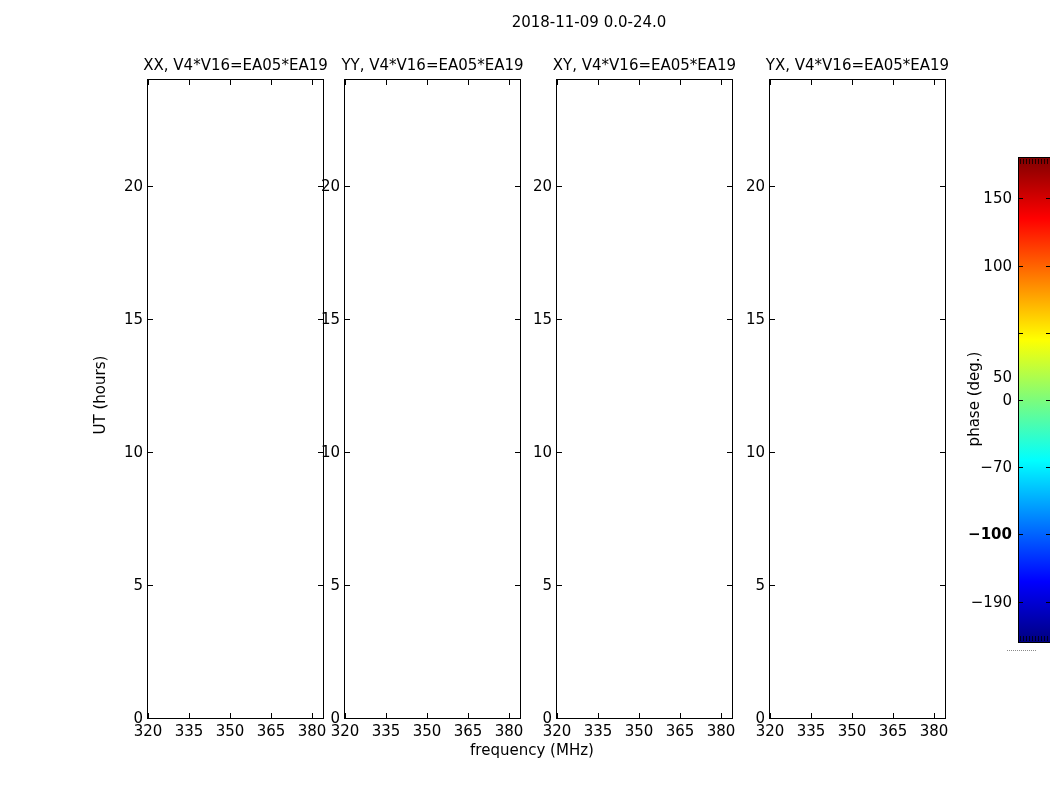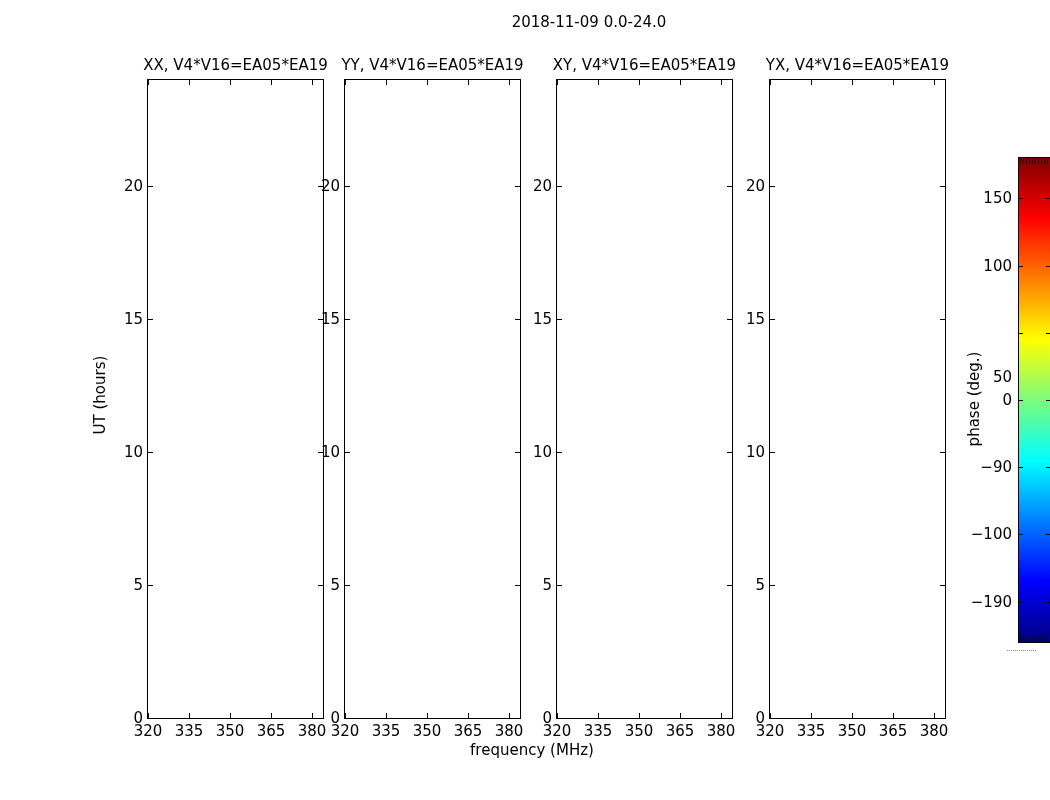--- a/index.html
+++ b/index.html
@@ -268,24 +268,24 @@
       <div class="cb-tick right" style="top: 107.556px;"></div>
       <div class="cb-tick-label" style="top: 107.556px;">100</div>
       <div class="cb-tick left" style="top: 174.778px;"></div>
       <div class="cb-tick right" style="top: 174.778px;"></div>
       <div class="cb-tick-label" style="top: 174.778px; margin-top: 44px;">50</div>
       <div class="cb-tick left" style="top: 242px;"></div>
       <div class="cb-tick right" style="top: 242px;"></div>
       <div class="cb-tick-label" style="top: 242px;">0</div>
       <div class="cb-tick left" style="top: 309.222px;"></div>
       <div class="cb-tick right" style="top: 309.222px;"></div>
-      <div class="cb-tick-label" style="top: 309.222px;">−90</div>
+      <div class="cb-tick-label" style="top: 309.222px;">−70</div>
       <div class="cb-tick left" style="top: 376.444px;"></div>
       <div class="cb-tick right" style="top: 376.444px;"></div>
-      <div class="cb-tick-label" style="top: 376.444px;">−100</div>
+      <div class="cb-tick-label" style="top: 376.444px; font-weight: bold;">−100</div>
       <div class="cb-tick left" style="top: 443.667px;"></div>
       <div class="cb-tick right" style="top: 443.667px;"></div>
       <div class="cb-tick-label" style="top: 443.667px;">−190</div>
     </div>
   <div class="cb-label">phase (deg.)</div>
   <div class="cb-dotted-edge"></div>
 
 </div>
 
 </body></html>

